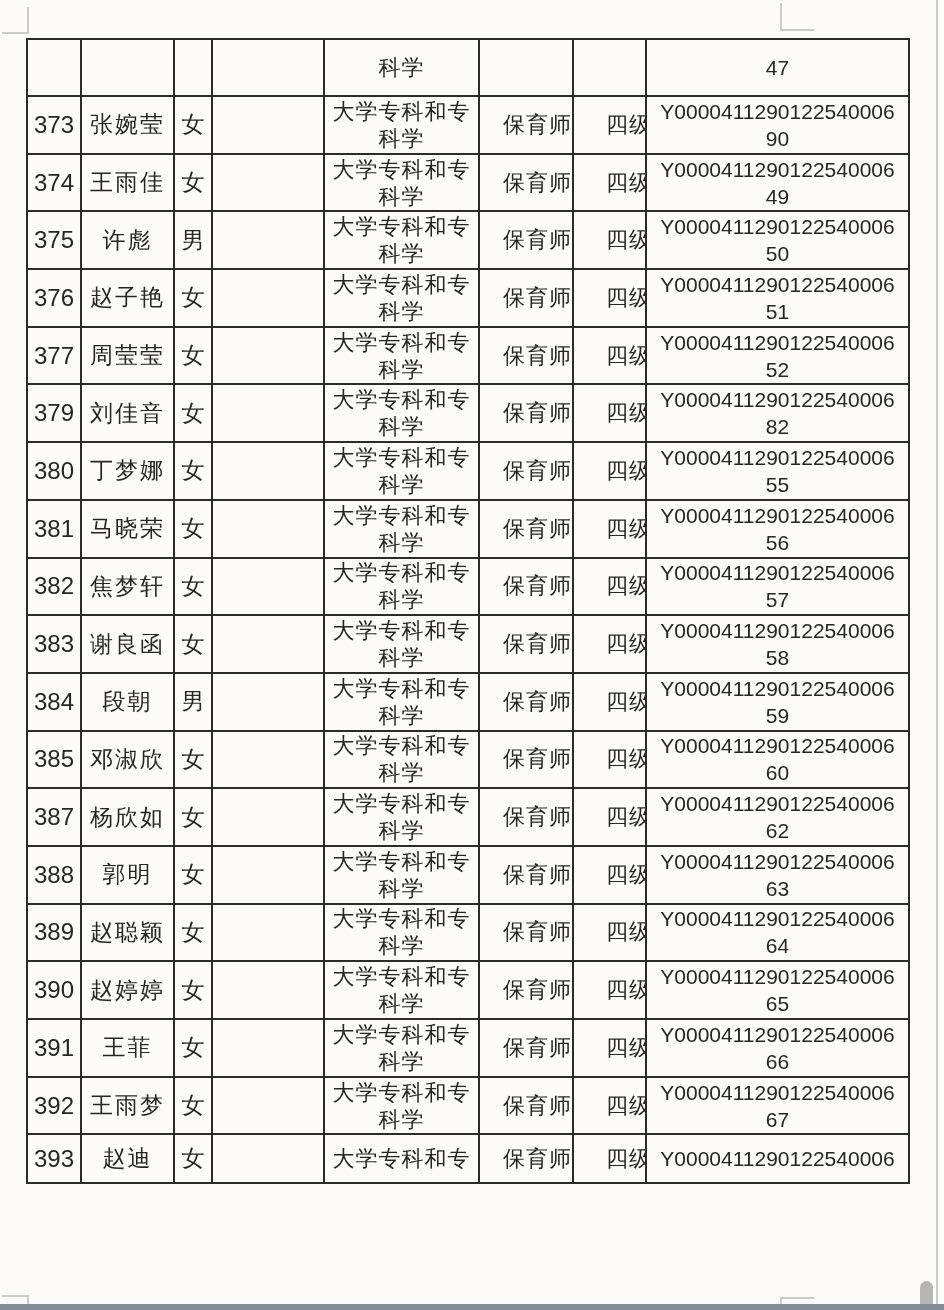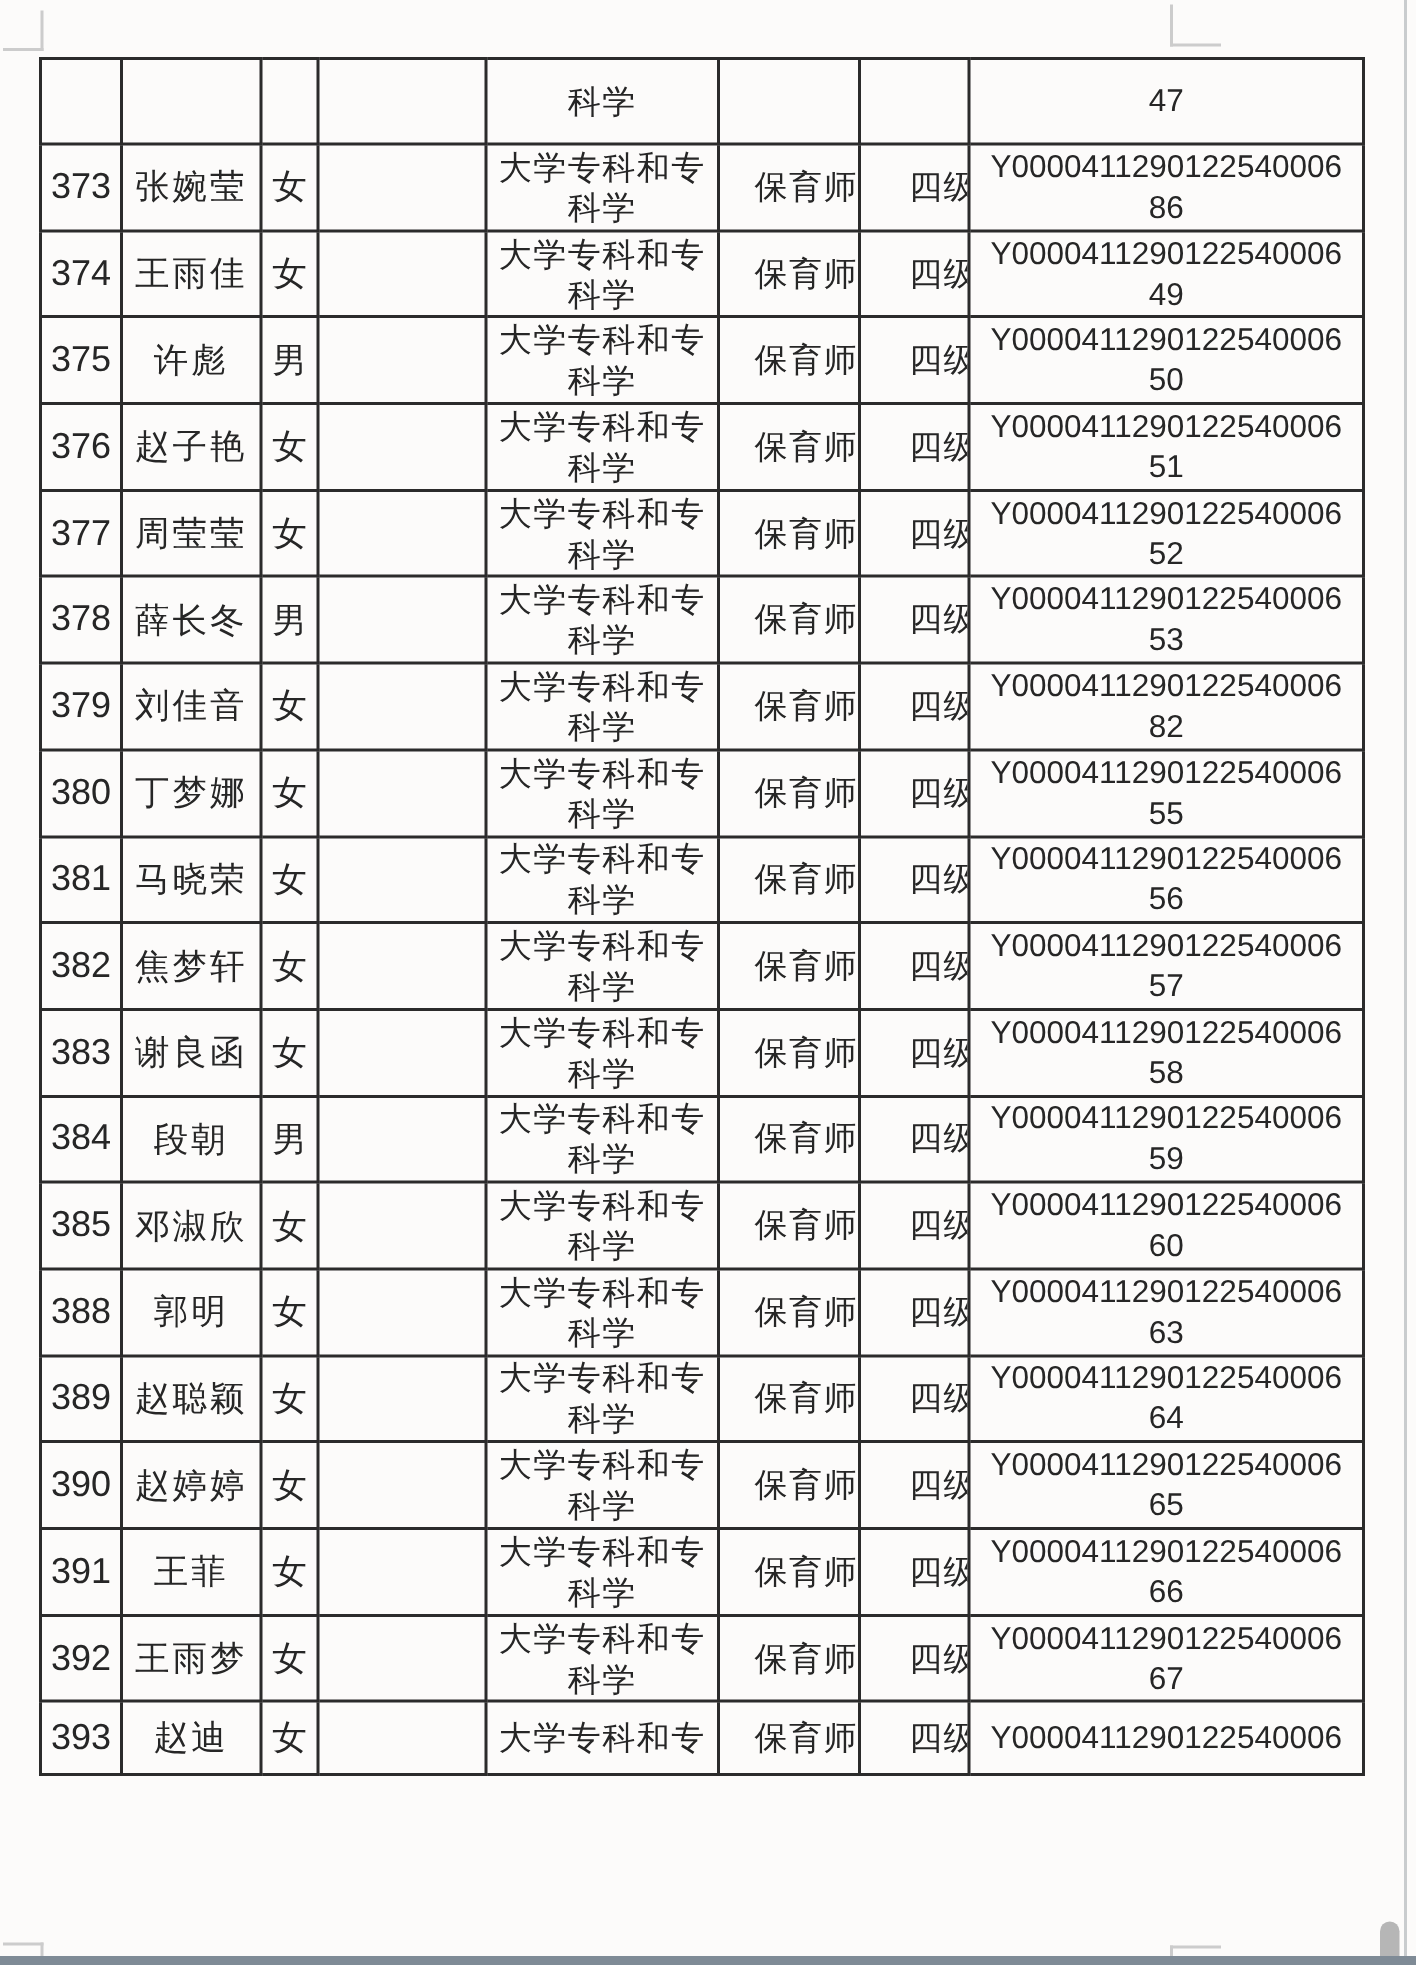--- a/index.html
+++ b/index.html
@@ -102,21 +102,21 @@
           <td class="cell-gender">女</td>
           <td class="cell-blank"></td>
           <td class="cell-edu">
             <span class="tline">大学专科和专</span>
             <span class="tline">科学</span>
           </td>
           <td class="cell-occ">保育师</td>
           <td class="cell-level">四级</td>
           <td class="cell-cert">
             <span class="tline">Y0000411290122540006</span>
-            <span class="tline">86</span>
+            <span class="tline">90</span>
           </td>
         </tr>
         <tr class="data-row">
           <td class="cell-num">374</td>
           <td class="cell-name">王雨佳</td>
           <td class="cell-gender">女</td>
           <td class="cell-blank"></td>
           <td class="cell-edu">
             <span class="tline">大学专科和专</span>
             <span class="tline">科学</span>
@@ -170,36 +170,20 @@
             <span class="tline">科学</span>
           </td>
           <td class="cell-occ">保育师</td>
           <td class="cell-level">四级</td>
           <td class="cell-cert">
             <span class="tline">Y0000411290122540006</span>
             <span class="tline">52</span>
           </td>
         </tr>
         <tr class="data-row">
-          <td class="cell-num">378</td>
-          <td class="cell-name">薛长冬</td>
-          <td class="cell-gender">男</td>
-          <td class="cell-blank"></td>
-          <td class="cell-edu">
-            <span class="tline">大学专科和专</span>
-            <span class="tline">科学</span>
-          </td>
-          <td class="cell-occ">保育师</td>
-          <td class="cell-level">四级</td>
-          <td class="cell-cert">
-            <span class="tline">Y0000411290122540006</span>
-            <span class="tline">53</span>
-          </td>
-        </tr>
-        <tr class="data-row">
           <td class="cell-num">379</td>
           <td class="cell-name">刘佳音</td>
           <td class="cell-gender">女</td>
           <td class="cell-blank"></td>
           <td class="cell-edu">
             <span class="tline">大学专科和专</span>
             <span class="tline">科学</span>
           </td>
           <td class="cell-occ">保育师</td>
           <td class="cell-level">四级</td>
@@ -295,20 +279,36 @@
           <td class="cell-blank"></td>
           <td class="cell-edu">
             <span class="tline">大学专科和专</span>
             <span class="tline">科学</span>
           </td>
           <td class="cell-occ">保育师</td>
           <td class="cell-level">四级</td>
           <td class="cell-cert">
             <span class="tline">Y0000411290122540006</span>
             <span class="tline">60</span>
+          </td>
+        </tr>
+        <tr class="data-row">
+          <td class="cell-num">387</td>
+          <td class="cell-name">杨欣如</td>
+          <td class="cell-gender">女</td>
+          <td class="cell-blank"></td>
+          <td class="cell-edu">
+            <span class="tline">大学专科和专</span>
+            <span class="tline">科学</span>
+          </td>
+          <td class="cell-occ">保育师</td>
+          <td class="cell-level">四级</td>
+          <td class="cell-cert">
+            <span class="tline">Y0000411290122540006</span>
+            <span class="tline">62</span>
           </td>
         </tr>
         <tr class="data-row">
           <td class="cell-num">388</td>
           <td class="cell-name">郭明</td>
           <td class="cell-gender">女</td>
           <td class="cell-blank"></td>
           <td class="cell-edu">
             <span class="tline">大学专科和专</span>
             <span class="tline">科学</span>

